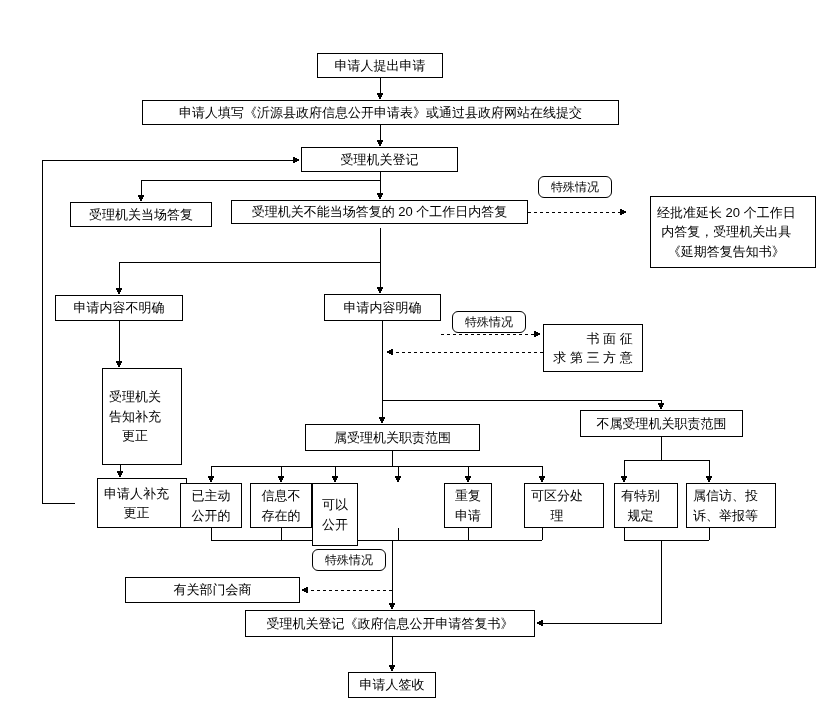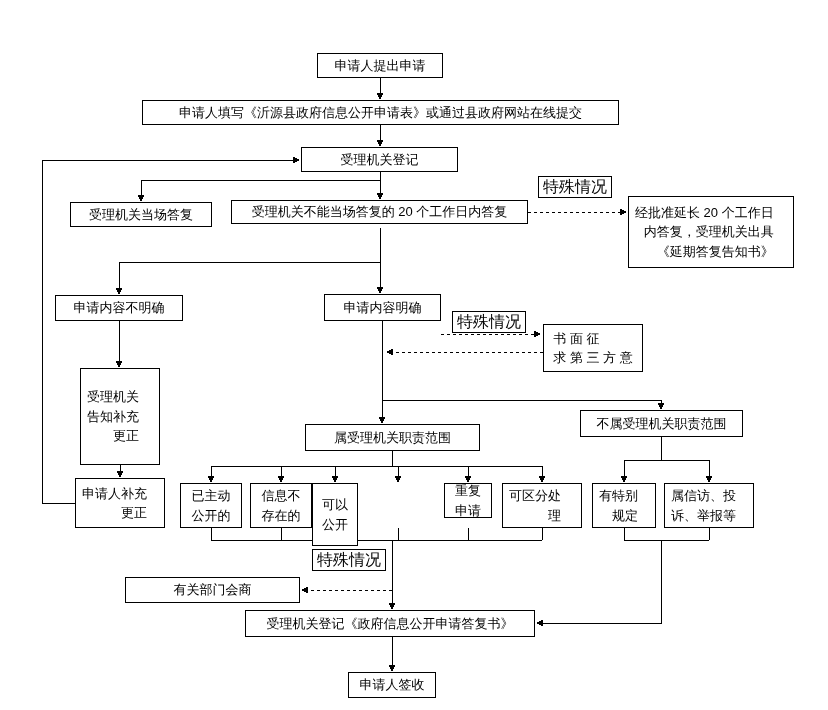--- a/index.html
+++ b/index.html
@@ -5,25 +5,25 @@
   html,body{margin:0;padding:0;background:#fff;}
   #stage{
     position:relative;width:828px;height:710px;background:#fff;overflow:hidden;
     font-family:"Liberation Sans", sans-serif;color:#000;
   }
   #wires{position:absolute;left:0;top:0;width:828px;height:710px;}
   #wires path{stroke:#000;stroke-width:1;fill:none;shape-rendering:crispEdges;}
   #wires path.dash{stroke-dasharray:3,3;}
   .node{
     position:absolute;border:1px solid #000;background:#fff;box-sizing:border-box;
-    display:flex;align-items:center;justify-content:center;text-align:left;
+    display:flex;align-items:center;justify-content:center;text-align:right;
     font-size:13px;line-height:1.5;white-space:pre-line;
   }
-  .node.small{font-size:16px;}
-  .node.left{justify-content:flex-start;text-align:right;padding:1px 6px;}
+  .node.small{font-size:12px;border-radius:6px;}
+  .node.left{justify-content:flex-start;text-align:center;padding:1px 6px;margin-left:22px;}
 </style>
 </head>
 <body>
 
 <div id="stage">
 
   <svg id="wires" width="828" height="710" viewBox="0 0 828 710">
     <defs>
       <marker id="ah" viewBox="0 0 10 10" refX="8.5" refY="5" markerWidth="7" markerHeight="7" orient="auto-start-reverse">
         <path d="M0,0 L10,5 L0,10 z" style="fill:#000;stroke:none"></path>
@@ -100,21 +100,21 @@
   <div class="node left" style="left:75px;top:478px;width:90px;height:50px">申请人补充
 更正</div>
   <div class="node" style="left:305px;top:424px;width:175px;height:27px">属受理机关职责范围</div>
   <div class="node" style="left:580px;top:410px;width:163px;height:27px">不属受理机关职责范围</div>
   <div class="node" style="left:180px;top:483px;width:62px;height:45px">已主动
 公开的</div>
   <div class="node" style="left:250px;top:483px;width:62px;height:45px">信息不
 存在的</div>
   <div class="node" style="left:312px;top:483px;width:46px;height:63px">可以
 公开</div>
-  <div class="node" style="left:444px;top:483px;width:48px;height:35px">重复
+  <div class="node" style="left:444px;top:483px;width:48px;height:45px">重复
 申请</div>
   <div class="node left" style="left:502px;top:483px;width:80px;height:45px">可区分处
 理</div>
   <div class="node left" style="left:592px;top:483px;width:64px;height:45px">有特别
 规定</div>
   <div class="node left" style="left:664px;top:483px;width:90px;height:45px">属信访、投
 诉、举报等</div>
   <div class="node small" style="left:312px;top:549px;width:74px;height:22px">特殊情况</div>
   <div class="node" style="left:125px;top:577px;width:175px;height:26px">有关部门会商</div>
   <div class="node" style="left:245px;top:610px;width:290px;height:27px">受理机关登记《政府信息公开申请答复书》</div>

